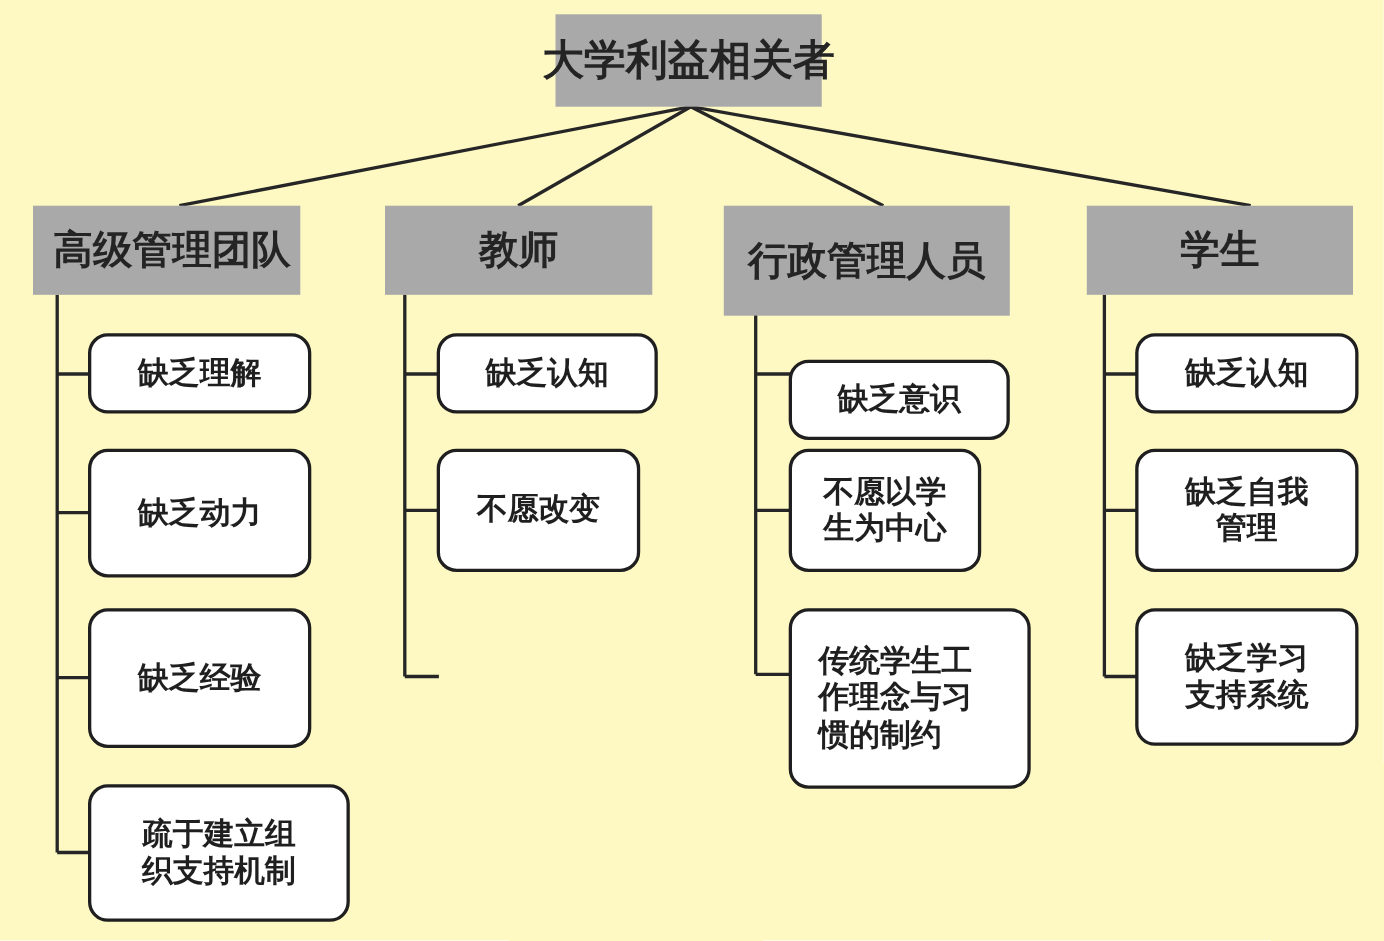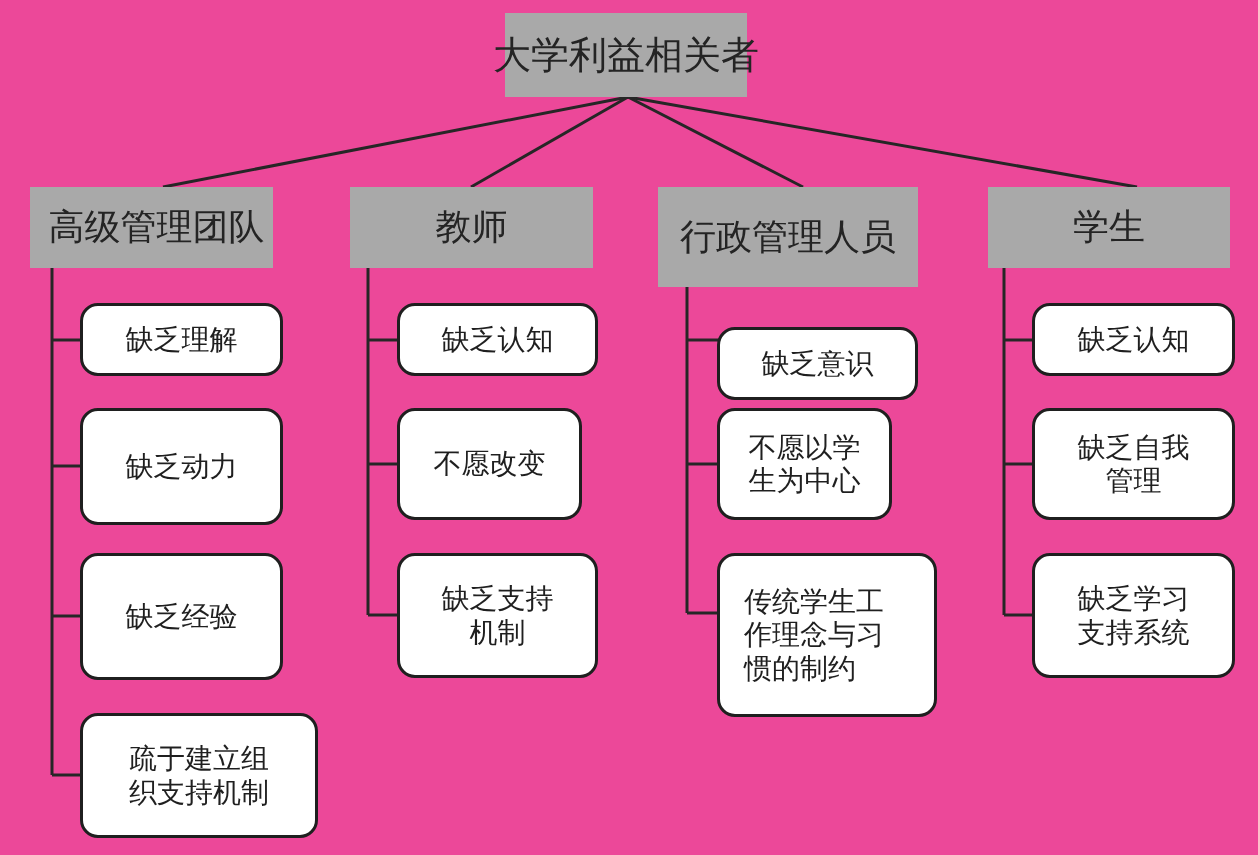--- a/index.html
+++ b/index.html
@@ -4,24 +4,25 @@
 <style>
   html, body {
     margin: 0;
     padding: 0;
     background: #ffffff;
   }
   .canvas {
     position: relative;
     width: 1258px;
     height: 855px;
-    background: #ec4899;
+    background: #fef9c3;
     font-family: "Liberation Serif", "DejaVu Serif", serif;
     color: #1f1f1f;
     overflow: hidden;
+    font-weight: bold;
   }
   .connector-layer {
     position: absolute;
     left: 0;
     top: 0;
     width: 1258px;
     height: 855px;
   }
   .connector-layer line {
     stroke: #262626;
@@ -124,22 +125,20 @@
   <div class="node gray-node pos-b4">学生</div>
 
   <div class="node leaf-node pos-c11">缺乏理解</div>
   <div class="node leaf-node pos-c12">缺乏动力</div>
   <div class="node leaf-node pos-c13">缺乏经验</div>
   <div class="node leaf-node pos-c14">疏于建立组
 织支持机制</div>
 
   <div class="node leaf-node pos-c21">缺乏认知</div>
   <div class="node leaf-node pos-c22">不愿改变</div>
-  <div class="node leaf-node pos-c23">缺乏支持
-机制</div>
 
   <div class="node leaf-node pos-c31">缺乏意识</div>
   <div class="node leaf-node pos-c32">不愿以学
 生为中心</div>
   <div class="node leaf-node align-left pos-c33">传统学生工
 作理念与习
 惯的制约</div>
 
   <div class="node leaf-node pos-c41">缺乏认知</div>
   <div class="node leaf-node pos-c42">缺乏自我

